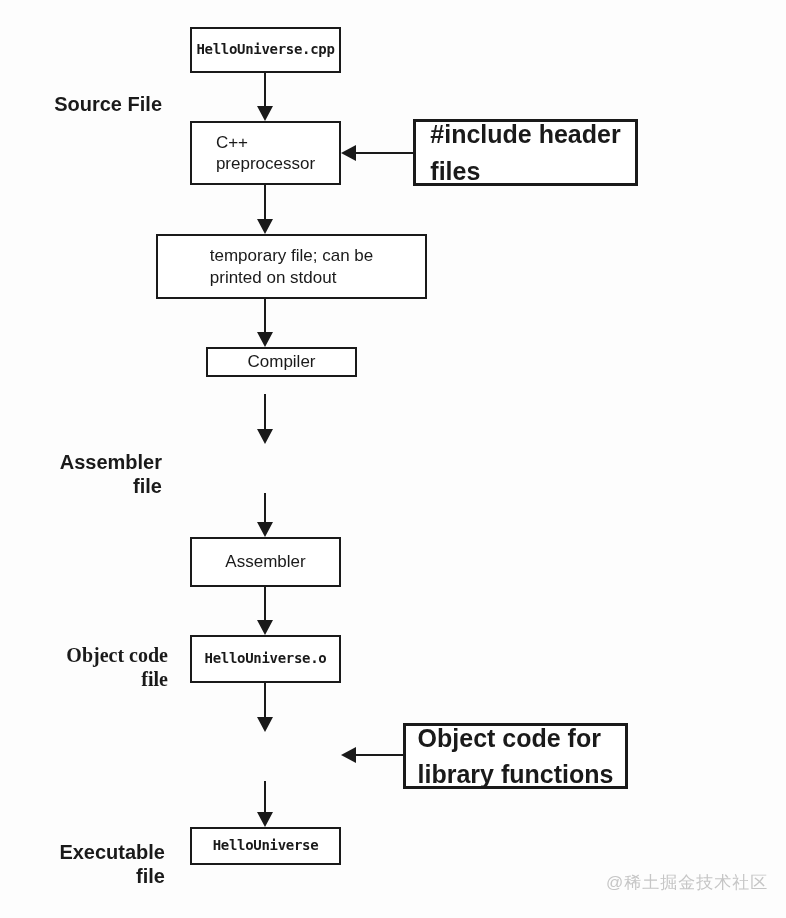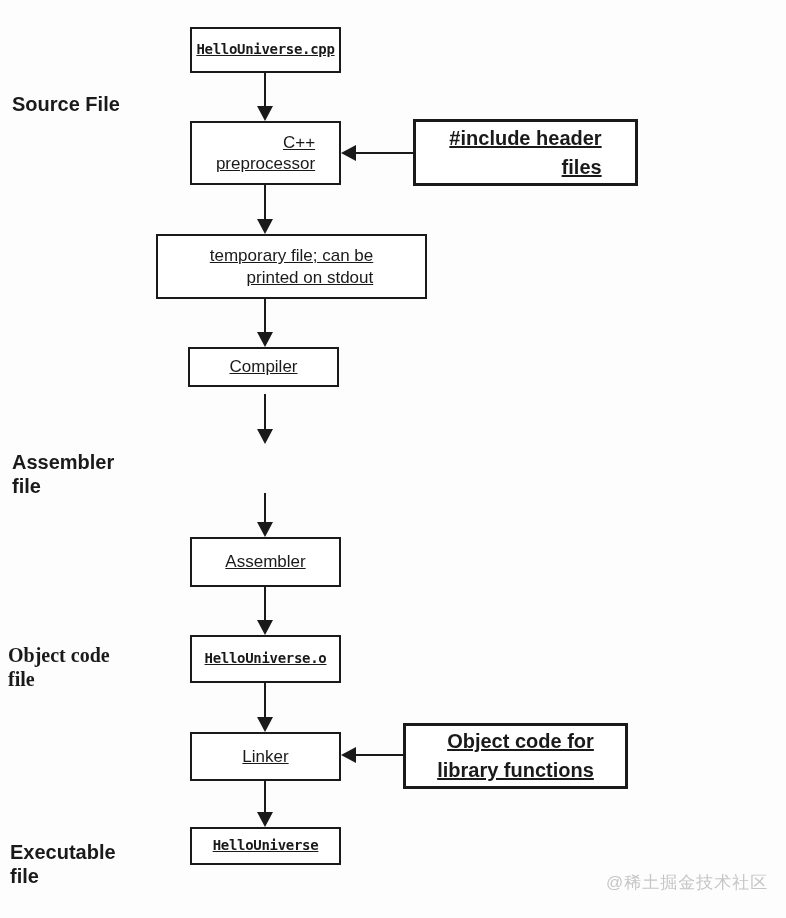--- a/index.html
+++ b/index.html
@@ -16,43 +16,42 @@
     overflow: hidden;
   }
   .box {
     position: absolute;
     box-sizing: border-box;
     background: #ffffff;
     border: 2px solid #1a1a1a;
     display: flex;
     align-items: center;
     justify-content: center;
-    text-align: right;
+    text-align: left;
     color: #1a1a1a;
-    text-decoration: underline;
   }
   .box .lbl {
     white-space: pre-line;
     line-height: 1.25;
   }
   .sans { font-size: 17px; font-weight: 400; }
   .mono {
     font-family: "DejaVu Sans Mono", "Liberation Mono", monospace;
     font-size: 14px;
     font-weight: 700;
     letter-spacing: -0.3px;
   }
   .input-box { border-width: 3px; }
-  .input-box .lbl { font-size: 20px; font-weight: 700; line-height: 1.45; }
+  .input-box .lbl { font-size: 25px; font-weight: 700; line-height: 1.45; }
   .side-label {
     position: absolute;
     font-size: 20px;
     font-weight: 700;
     color: #1a1a1a;
-    text-align: left;
+    text-align: right;
     white-space: pre-line;
     line-height: 1.2;
   }
   .varrow-line {
     position: absolute;
     width: 2px;
     background: #1a1a1a;
   }
   .varrow-head {
     position: absolute;
@@ -99,31 +98,28 @@
     <span class="lbl mono">HelloUniverse.cpp</span>
   </div>
   <div class="box" style="left:190px; top:121px; width:151px; height:64px;">
     <span class="lbl sans">C++
 preprocessor</span>
   </div>
   <div class="box" style="left:156px; top:234px; width:271px; height:65px;">
     <span class="lbl sans">temporary file; can be
 printed on stdout</span>
   </div>
-  <div class="box" style="left:188px; top:347px; width:151px; height:40px;">
+  <div class="box" style="left:206px; top:347px; width:151px; height:30px;">
     <span class="lbl sans">Compiler</span>
   </div>
   <div class="box" style="left:190px; top:537px; width:151px; height:50px;">
     <span class="lbl sans">Assembler</span>
   </div>
   <div class="box" style="left:190px; top:635px; width:151px; height:48px;">
     <span class="lbl mono">HelloUniverse.o</span>
-  </div>
-  <div class="box" style="left:190px; top:732px; width:151px; height:49px;">
-    <span class="lbl sans">Linker</span>
   </div>
   <div class="box" style="left:190px; top:827px; width:151px; height:38px;">
     <span class="lbl mono">HelloUniverse</span>
   </div>
 
   <div class="box input-box" style="left:413px; top:119px; width:225px; height:67px;">
     <span class="lbl">#include header
 files</span>
   </div>
   <div class="box input-box" style="left:403px; top:723px; width:225px; height:66px;">

